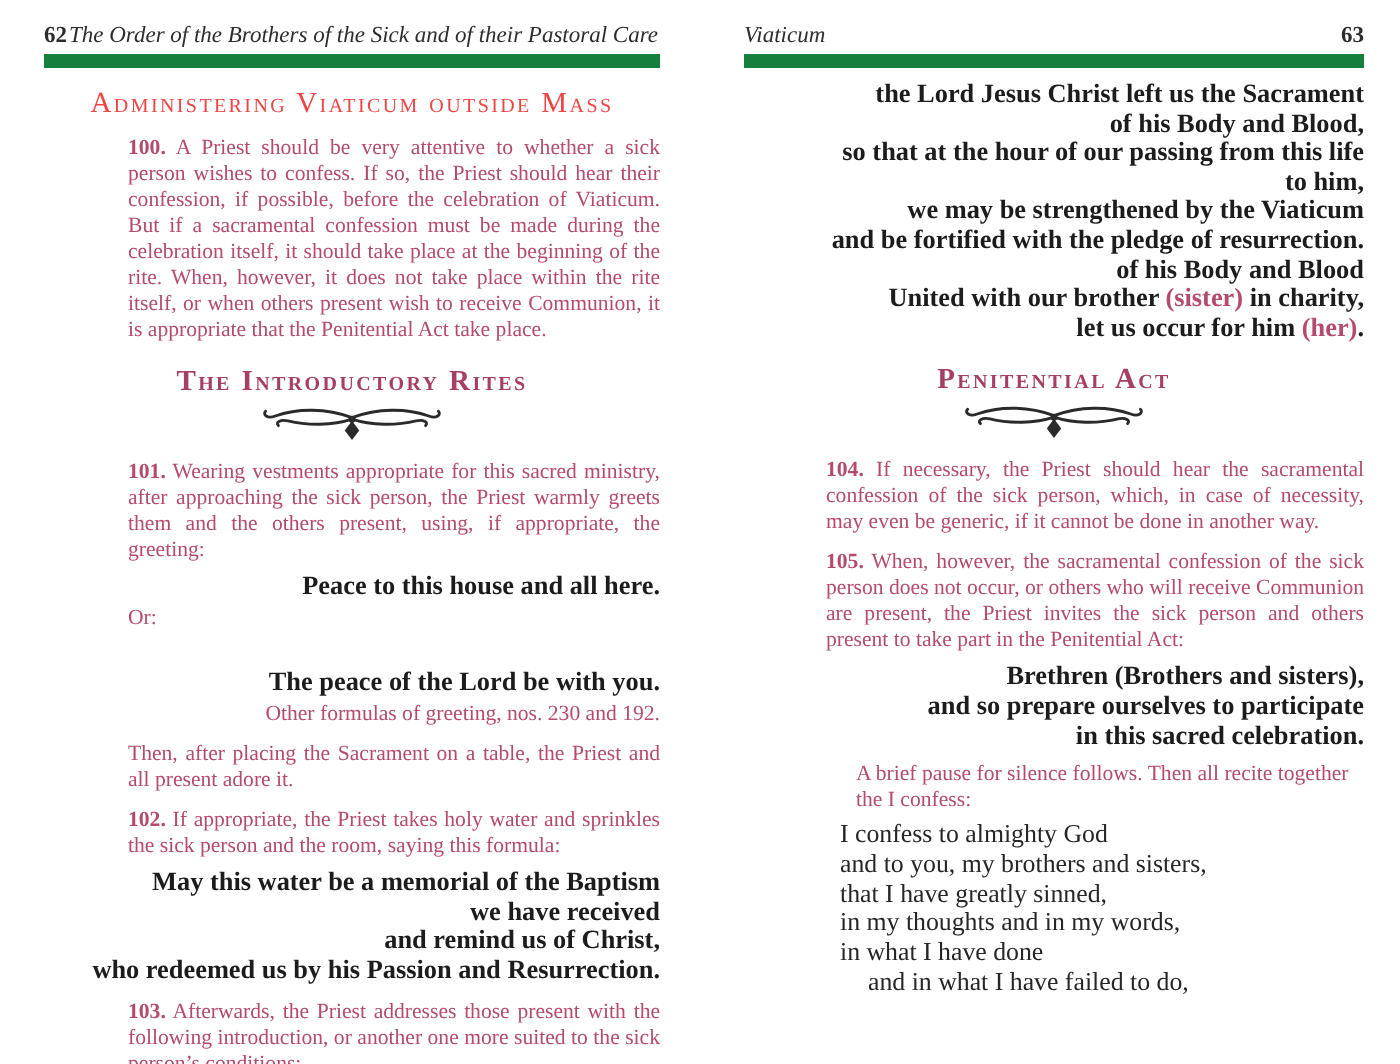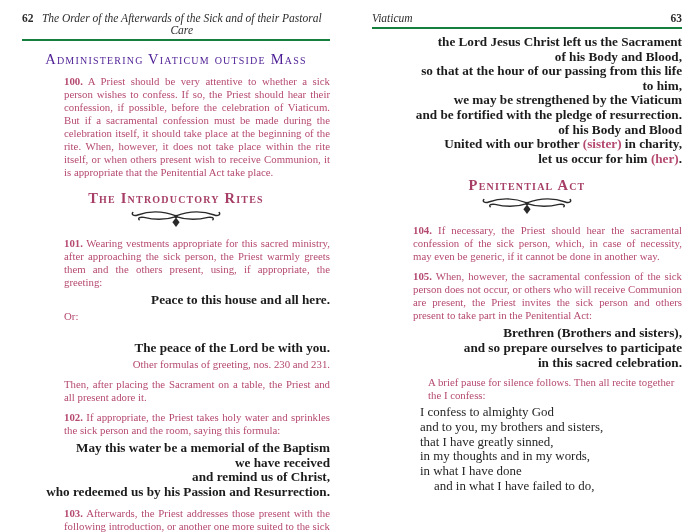--- a/index.html
+++ b/index.html
@@ -10,35 +10,35 @@
     position:relative;
     overflow:hidden;
     -webkit-font-smoothing:antialiased;
   }
   .page { position:absolute; top:12px; }
   #left-page  { left:22px;  width:308px; }
   #right-page { left:372px; width:310px; }
 
   .running-head {
     display:flex; align-items:baseline;
-    border-bottom:2px solid #15803d;
+    border-bottom:7px solid #15803d;
     padding-bottom:3px;
     font-size:11.5px; color:#2d2d2d;
   }
   .running-head .pagenum { font-weight:bold; }
   .running-head .rtitle  { font-style:italic; flex:1; text-align:center; }
   #right-page .running-head .rtitle { text-align:left; }
 
   .gray-heading {
     margin-top:10px;
     text-align:center;
     font-variant:small-caps;
     letter-spacing:1.2px;
     font-size:14.5px;
-    color:#4c1d95;
+    color:#ef4444;
   }
   .red-heading {
     margin-top:11px;
     text-align:center;
     font-variant:small-caps;
     letter-spacing:1.2px;
     font-size:14.5px;
     color:#a63e66;
     font-weight:bold;
   }
@@ -81,21 +81,21 @@
   .conf-line.indent { margin-left:62px; }
 
   .mt2 { margin-top:18px; } .mt6 { margin-top:6px; }
 </style>
 </head>
 <body>
 
 <div class="page" id="left-page">
   <div class="running-head">
     <span class="pagenum">62</span>
-    <span class="rtitle">The Order of the Afterwards of the Sick and of their Pastoral Care</span>
+    <span class="rtitle">The Order of the Brothers of the Sick and of their Pastoral Care</span>
   </div>
 
   <div class="gray-heading">Administering Viaticum outside Mass</div>
 
   <div class="rubric"><span class="num">100.</span> <span>A Priest should be very attentive to whether a sick person wishes to confess. If so, the Priest should hear their confession, if possible, before the celebration of Viaticum. But if a sacramental confession must be made during the celebration itself, it should take place at the beginning of the rite. When, however, it does not take place within the rite itself, or when others present wish to receive Communion, it is appropriate that the Penitential Act take place.</span></div>
 
   <div class="red-heading">The Introductory Rites</div>
   <div class="ornament">
     <svg width="96" height="22" viewBox="0 0 120 26">
       <g stroke="#2a2a2a" fill="none" stroke-width="1.8" stroke-linecap="round">
@@ -112,21 +112,21 @@
   <div class="rubric"><span class="num">101.</span> <span>Wearing vestments appropriate for this sacred ministry, after approaching the sick person, the Priest warmly greets them and the others present, using, if appropriate, the greeting:</span></div>
 
   <div class="bold-block">
     <div class="bold-line">Peace to this house and all here.</div>
   </div>
   <div class="or-label">Or:</div>
   <div class="bold-block mt2">
     <div class="bold-line">The peace of the Lord be with you.</div>
   </div>
 
-  <div class="rubric right-align">Other formulas of greeting, nos. 230 and 231.</div>
+  <div class="rubric right-align">Other formulas of greeting, nos. 230 and 192.</div>
 
   <div class="rubric">Then, after placing the Sacrament on a table, the Priest and all present adore it.</div>
 
   <div class="rubric"><span class="num">102.</span> <span>If appropriate, the Priest takes holy water and sprinkles the sick person and the room, saying this formula:</span></div>
 
   <div class="bold-block">
     <div class="bold-line">May this water be a memorial of the Baptism</div>
     <div class="bold-line indent">we have received</div>
     <div class="bold-line">and remind us of Christ,</div>
     <div class="bold-line">who redeemed us by his Passion and Resurrection.</div>

